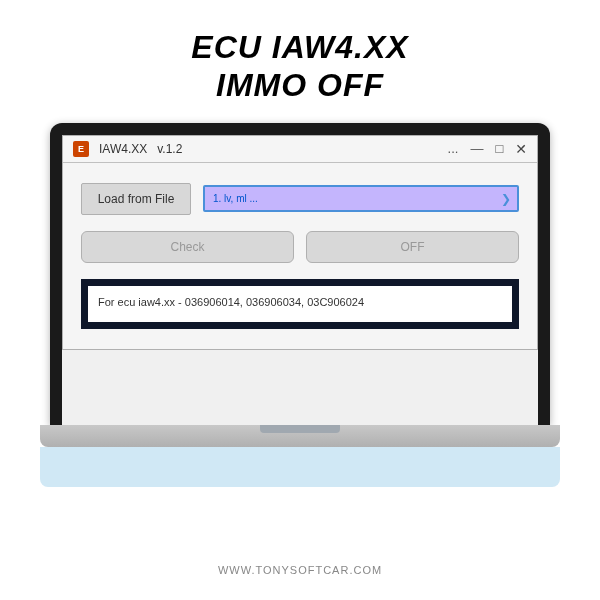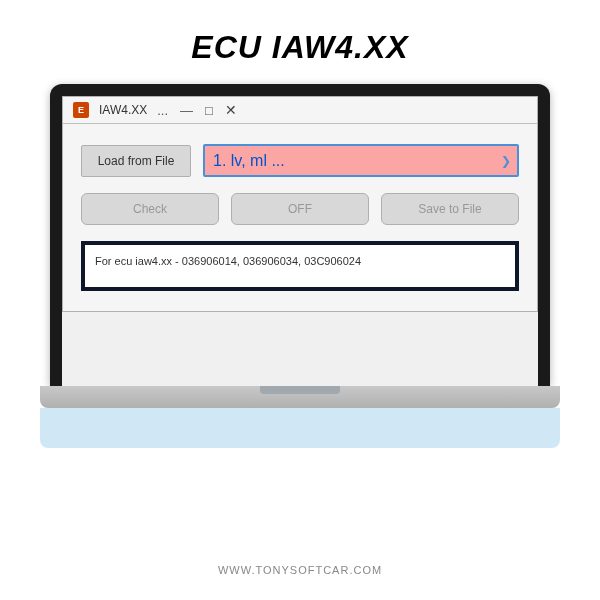--- a/index.html
+++ b/index.html
@@ -149,23 +149,23 @@
     }
 
     .dropdown-wrapper {
       flex: 1;
       position: relative;
     }
 
     .dropdown-select {
       width: 100%;
       padding: 6px 30px 6px 8px;
-      font-size: 16px;
+      font-size: 10px;
       color: #0055cc;
-      background: #fca5a5;
+      background: #c4b5fd;
       border: 2px solid #4a90d9;
       border-radius: 2px;
       appearance: none;
       cursor: pointer;
       outline: none;
     }
 
     .dropdown-arrow {
       position: absolute;
       right: 8px;
@@ -191,21 +191,21 @@
       font-size: 12px;
       color: #999;
       cursor: pointer;
       text-align: center;
       border-radius: 6px;
     }
 
     
     .info-box {
       background: #ffffff;
-      border: 4px solid #0f172a;
+      border: 7px solid #0f172a;
       padding: 8px 10px;
       font-size: 11px;
       color: #333;
       line-height: 1.5;
       min-height: 50px;
     }
 
     
     .laptop-base {
       width: 520px;
@@ -242,34 +242,36 @@
       position: absolute;
       bottom: 14px;
     }
   </style>
 </head>
 <body>
 
 <div class="page-title-area">
   <div class="page-title">
     <span>ECU IAW4.XX</span><br>
+    <span>IMMO OFF</span>
   </div>
 </div>
 
 <div class="laptop-wrapper">
   <div class="laptop-screen-bezel">
     <div class="laptop-screen">
 
       <div class="window-chrome">
 
         <div class="window-titlebar">
           <div class="window-icon">
             <span>E</span>
           </div>
           <span class="window-title-text">IAW4.XX</span>
+          <span class="window-version">v.1.2</span>
           <div class="window-controls">
             <span class="win-ctrl">...</span>
             <span class="win-ctrl">—</span>
             <span class="win-ctrl">□</span>
             <span class="win-ctrl win-ctrl-close">✕</span>
           </div>
         </div>
 
         <div class="window-body">
 
@@ -279,21 +281,20 @@
               <select class="dropdown-select">
                 <option>1.  lv, ml ...</option>
               </select>
               <span class="dropdown-arrow">❯</span>
             </div>
           </div>
 
           <div class="row-2">
             <button class="btn-action">Check</button>
             <button class="btn-action">OFF</button>
-            <button class="btn-action">Save to File</button>
           </div>
 
           <div class="info-box">For  ecu iaw4.xx  - 036906014, 036906034, 03C906024</div>
 
         </div>
       </div>
 
     </div>
   </div>
 

